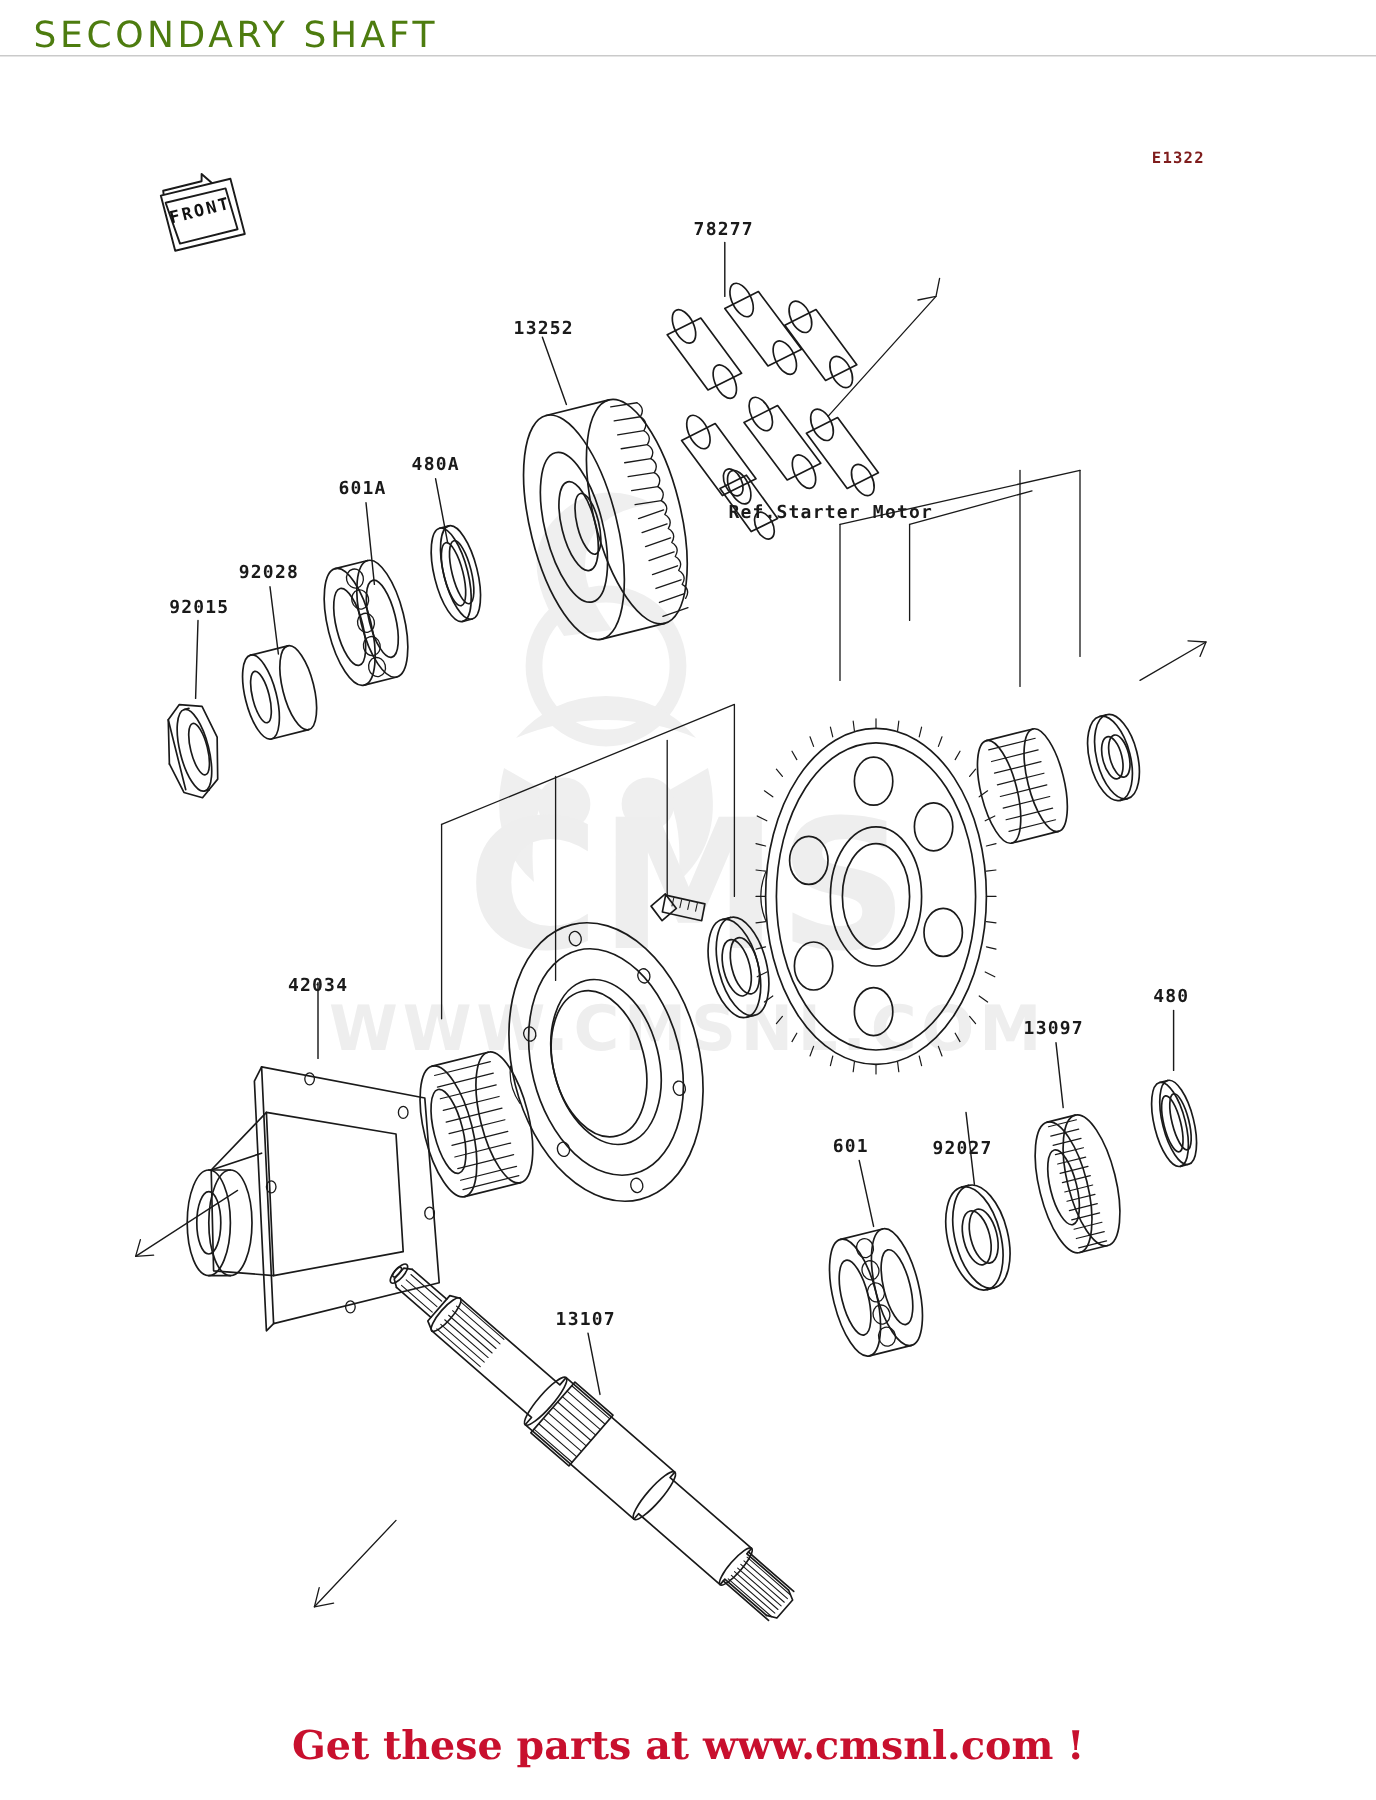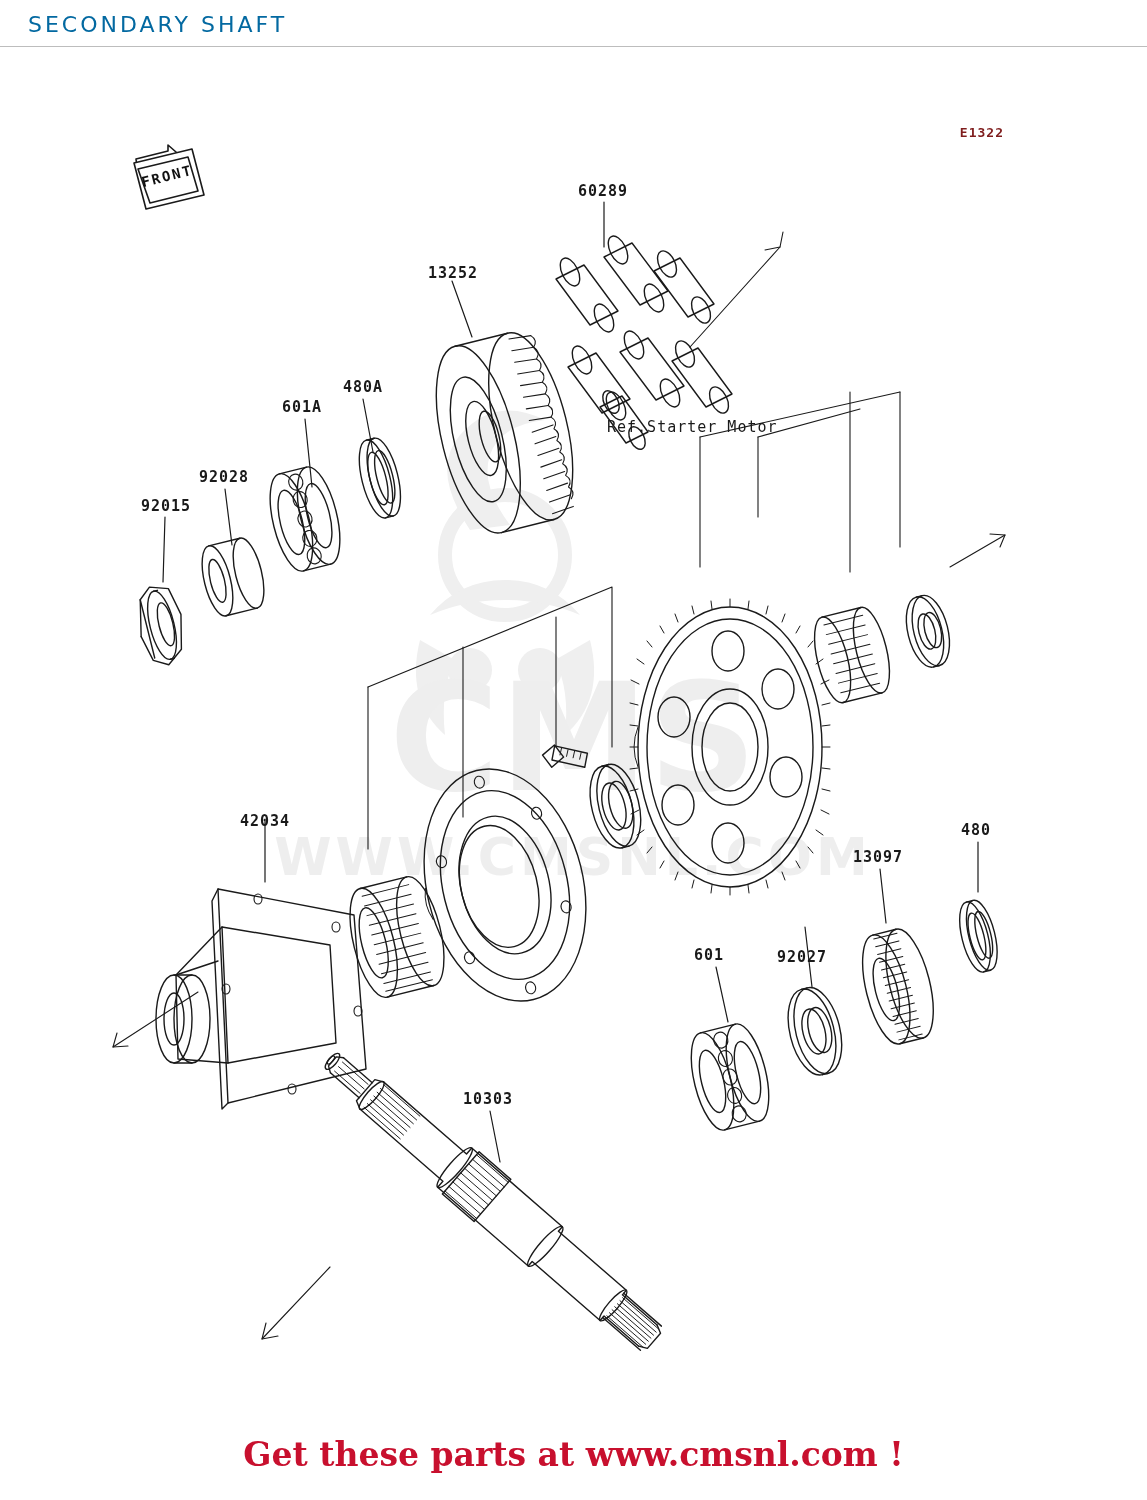--- a/index.html
+++ b/index.html
@@ -2,21 +2,21 @@
 <html><head>
 <meta charset="utf-8">
 <style>
   html,body{margin:0;padding:0;background:#ffffff;}
   body{width:1147px;height:1500px;position:relative;font-family:"DejaVu Sans",sans-serif;overflow:hidden;}
 
   
   #header-title{
     position:absolute;left:28px;top:12px;
     font-family:"DejaVu Sans",sans-serif;
-    font-size:22px;letter-spacing:3px;color:#0369a1;
+    font-size:30px;letter-spacing:3px;color:#4d7c0f;
     white-space:nowrap;
   }
   #header-rule{
     position:absolute;left:0;top:46px;width:1147px;height:1px;background:#bdbdbd;
   }
 
   
   #diagram{
     position:absolute;left:0;top:47px;width:1147px;height:1380px;
   }
@@ -25,21 +25,21 @@
   
   .lbl{
     position:absolute;
     font-family:"DejaVu Sans Mono","DejaVu Sans",monospace;
     font-size:15px;font-weight:bold;color:#1a1a1a;
     letter-spacing:1px;white-space:nowrap;
   }
   .refnote{
     position:absolute;
     font-family:"DejaVu Sans Mono","DejaVu Sans",monospace;
-    font-size:15px;font-weight:normal;color:#1a1a1a;letter-spacing:1px;white-space:nowrap;
+    font-size:15px;font-weight:bold;color:#1a1a1a;letter-spacing:1px;white-space:nowrap;
   }
   #diagram-code{
     position:absolute;right:143px;top:125px;
     font-family:"DejaVu Sans Mono","DejaVu Sans",monospace;
     font-size:13px;font-weight:bold;color:#7f1d1d;letter-spacing:1px;
   }
 
   
   #front-marker{
     position:absolute;left:128px;top:143px;width:82px;height:74px;
@@ -445,29 +445,29 @@
 
 <div id="front-marker">
   <svg width="82" height="74" viewBox="0 0 82 74" fill="none" stroke="#1a1a1a" stroke-width="1.6" stroke-linejoin="round">
     <path d="M8 16 L40 8 L40 2 L56 16 L40 30 L40 24 L10 32 Z" fill="#ffffff"></path>
     <path d="M6 20 L64 6 L76 52 L18 66 Z" fill="#ffffff"></path>
     <path d="M10 26 L60 14 L70 48 L22 60 Z" fill="none"></path>
   </svg>
   <div class="fr-text">FRONT</div>
 </div>
 
-<div class="lbl" style="left:578px;top:182px;">60289</div>
+<div class="lbl" style="left:578px;top:182px;">78277</div>
 <div class="lbl" style="left:428px;top:264px;">13252</div>
 <div class="lbl" style="left:343px;top:378px;">480A</div>
 <div class="lbl" style="left:282px;top:398px;">601A</div>
 <div class="lbl" style="left:199px;top:468px;">92028</div>
 <div class="lbl" style="left:141px;top:497px;">92015</div>
 <div class="lbl" style="left:240px;top:812px;">42034</div>
 <div class="lbl" style="left:961px;top:821px;">480</div>
 <div class="lbl" style="left:853px;top:848px;">13097</div>
 <div class="lbl" style="left:777px;top:906px;margin-top:42px;">92027</div>
 <div class="lbl" style="left:694px;top:946px;">601</div>
-<div class="lbl" style="left:463px;top:1090px;">10303</div>
+<div class="lbl" style="left:463px;top:1090px;">13107</div>
 
 <div class="refnote" style="left:607px;top:418px;">Ref.Starter Motor</div>
 <div id="diagram-code">E1322</div>
 
 <div id="footer-cta">Get these parts at www.cmsnl.com !</div>
 
 </body></html>

